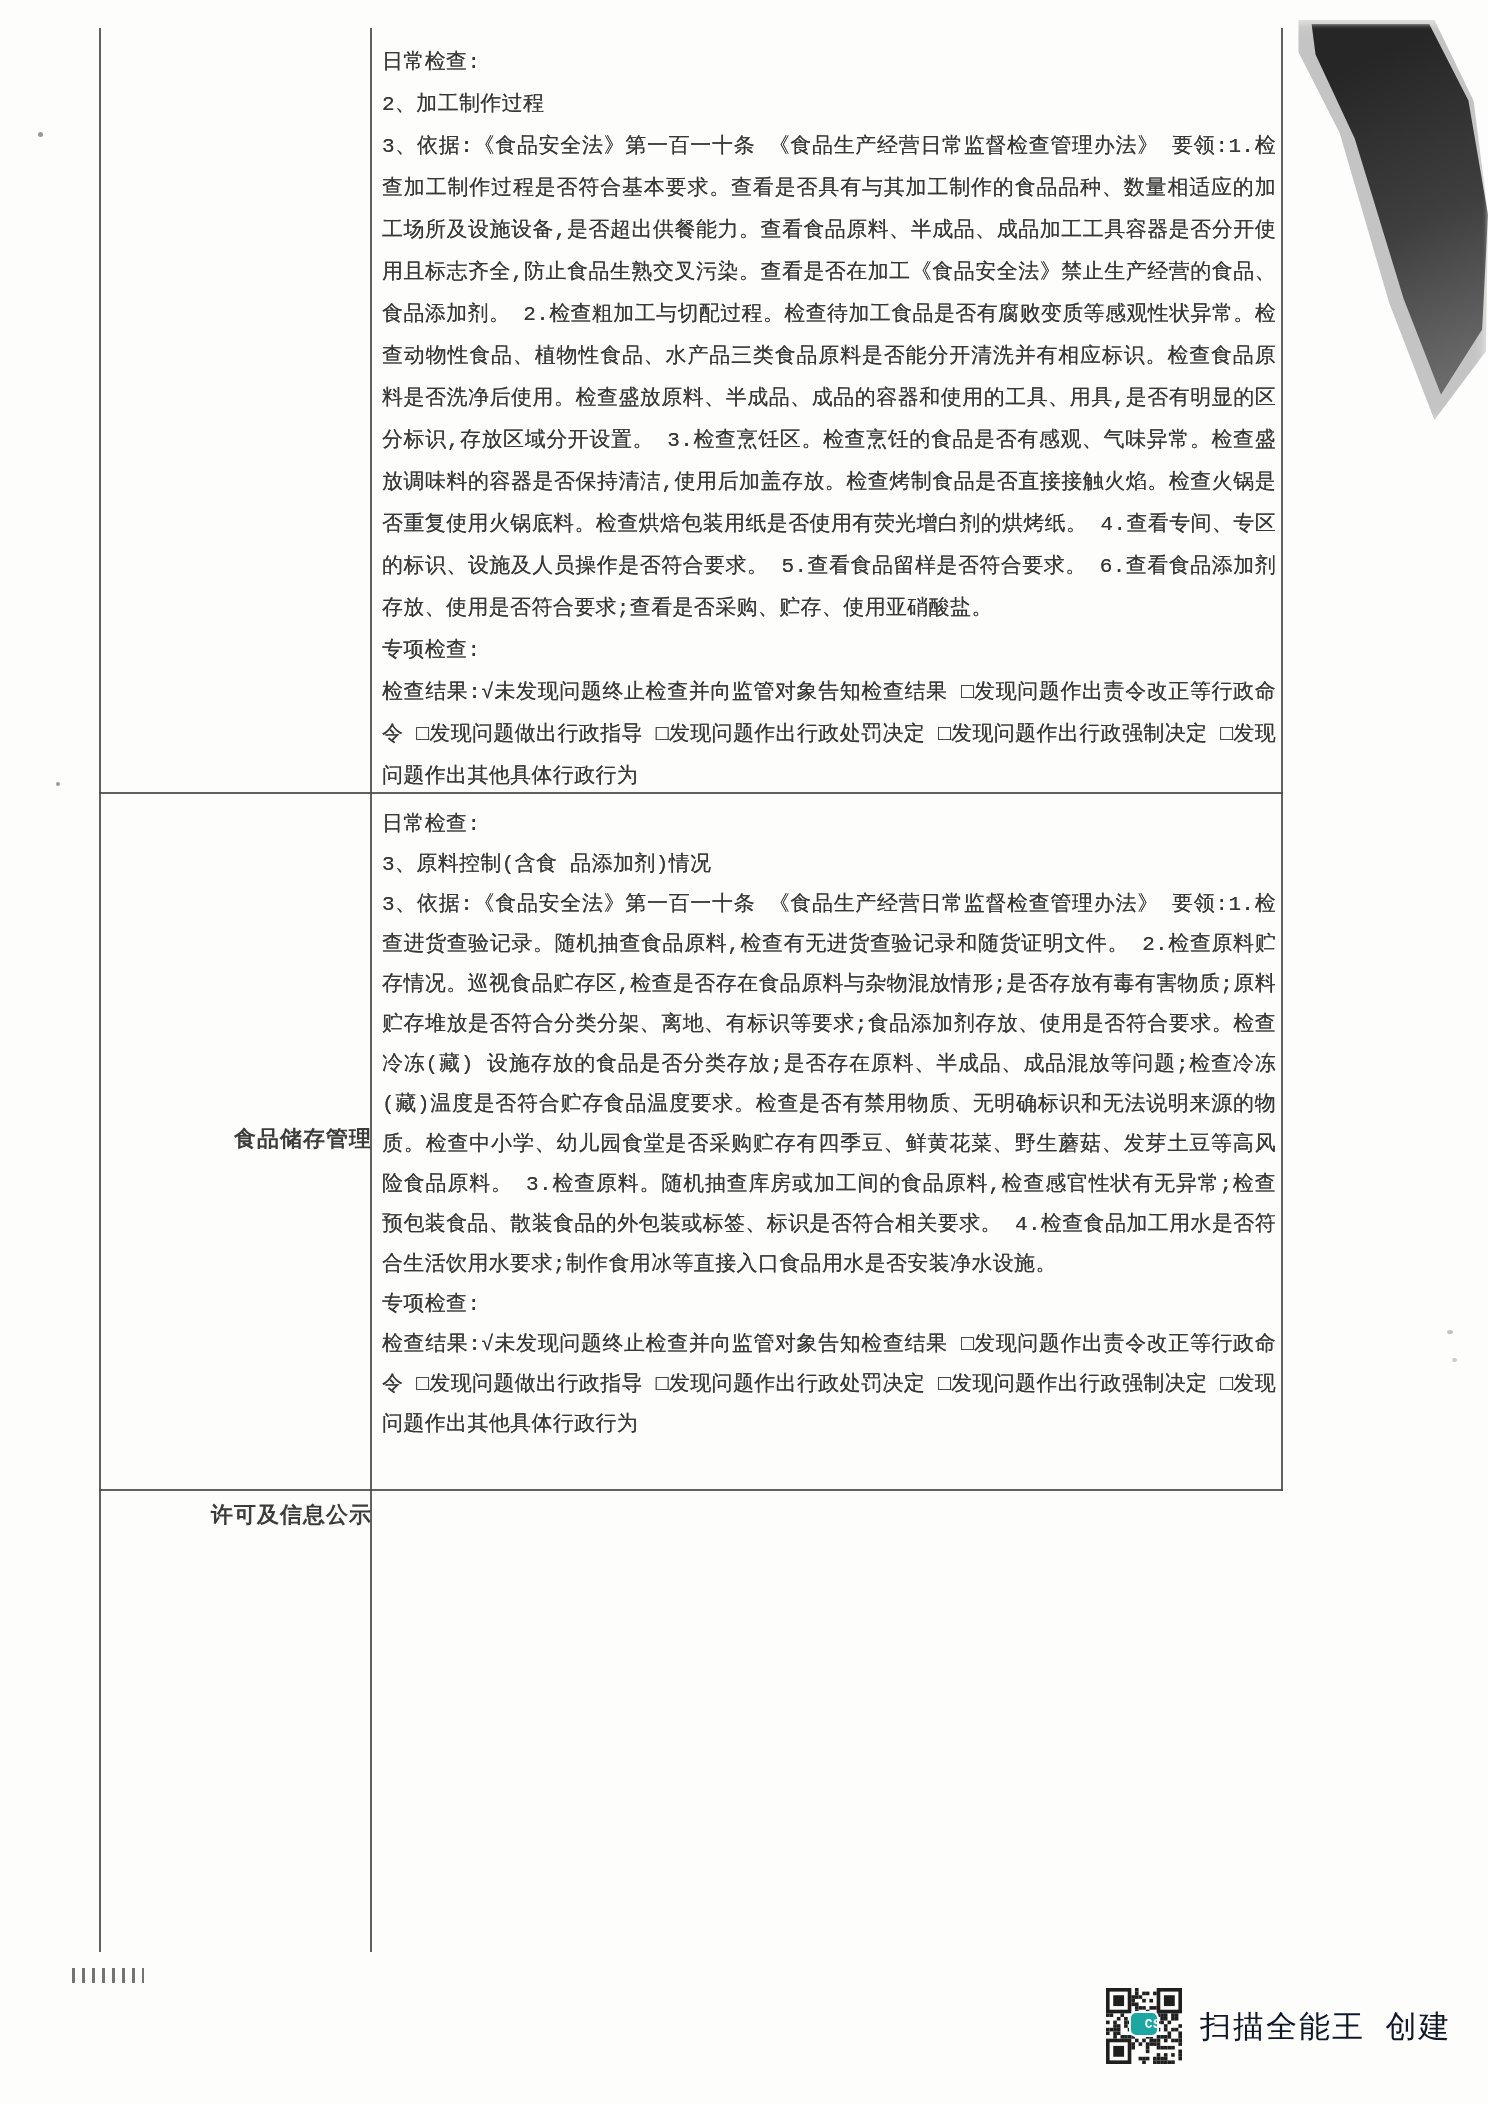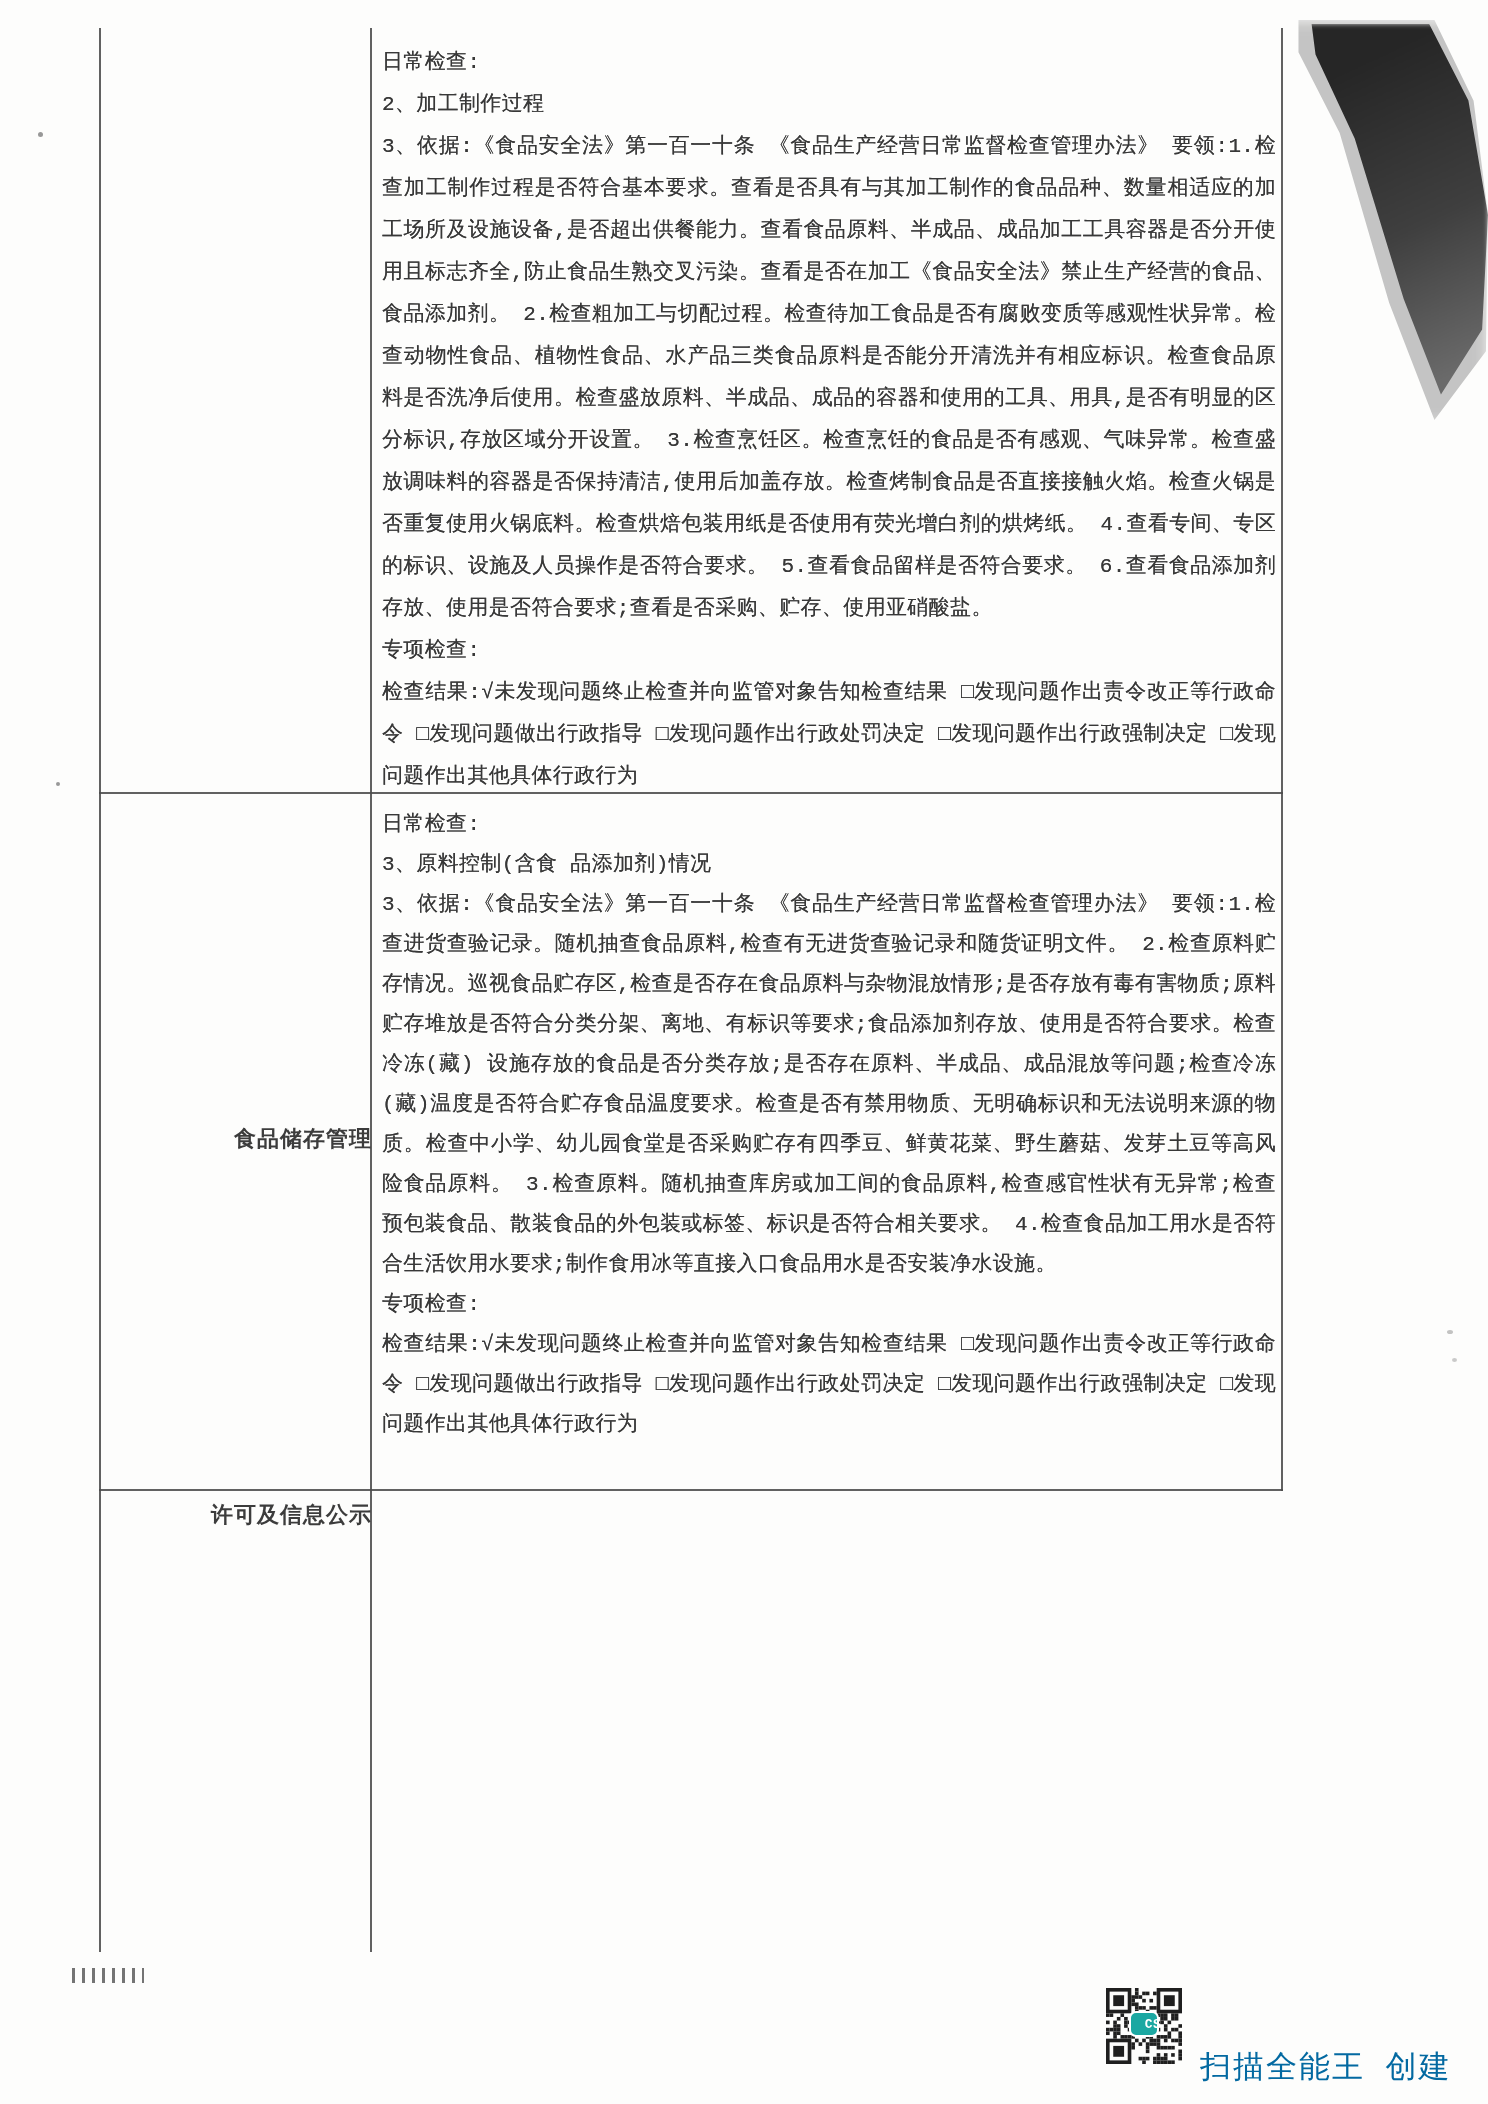--- a/index.html
+++ b/index.html
@@ -56,21 +56,21 @@
   .qr svg{display:block;width:76px;height:76px;fill:#1f1f1f;}
   .qr-logo{
     position:absolute;left:23px;top:23px;width:30px;height:26px;
     background:#1ba8a2;border:2px solid #fff;border-radius:7px;
     box-sizing:border-box;
     display:flex;align-items:center;justify-content:center;
     color:#fff;font-size:13px;font-weight:bold;letter-spacing:.5px;padding-left:18px;
   }
   .credit{
     position:absolute;left:1200px;top:2006px;width:280px;
-    font-size:31px;color:#0369a1;letter-spacing:2px;white-space:nowrap;margin-top:40px;
+    font-size:31px;color:#0f172a;letter-spacing:2px;white-space:nowrap;
   }
 </style>
 </head>
 <body>
 
 <div class="page">
 
   <div class="rule v" style="left:99px;top:28px;height:1924px;"></div>
   <div class="rule v" style="left:370px;top:28px;height:1924px;"></div>
   <div class="rule v" style="left:1281px;top:28px;height:1463px;"></div>

